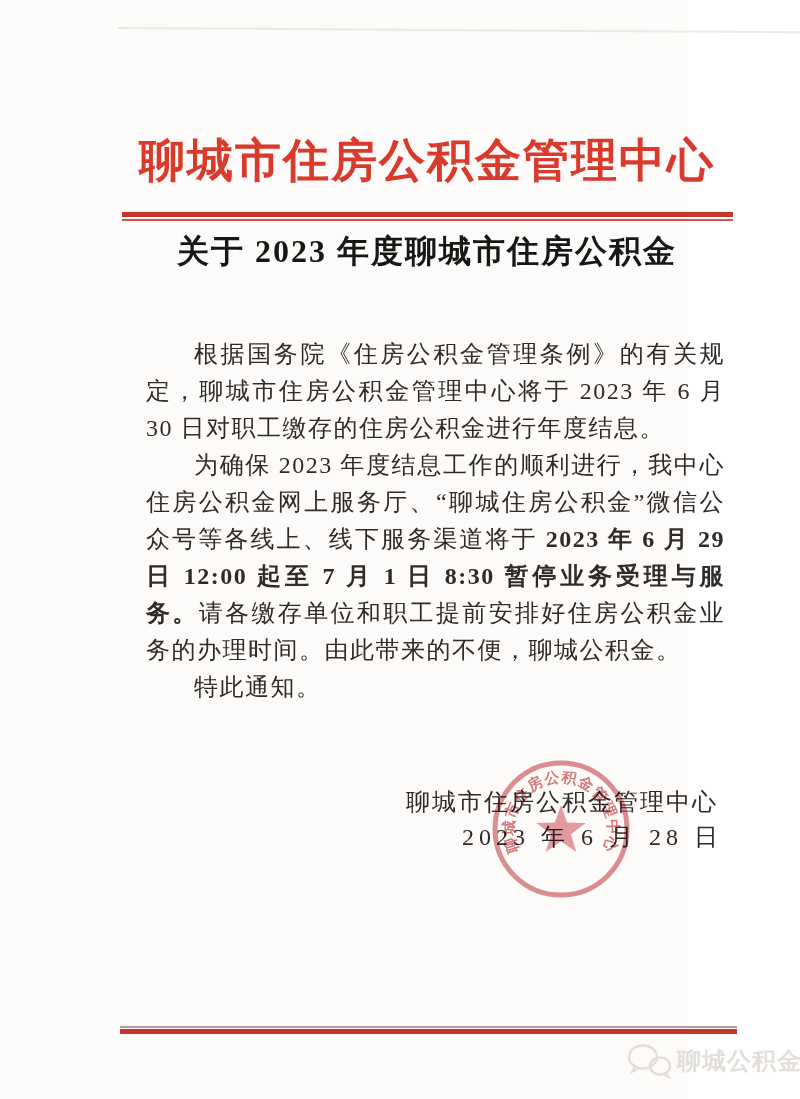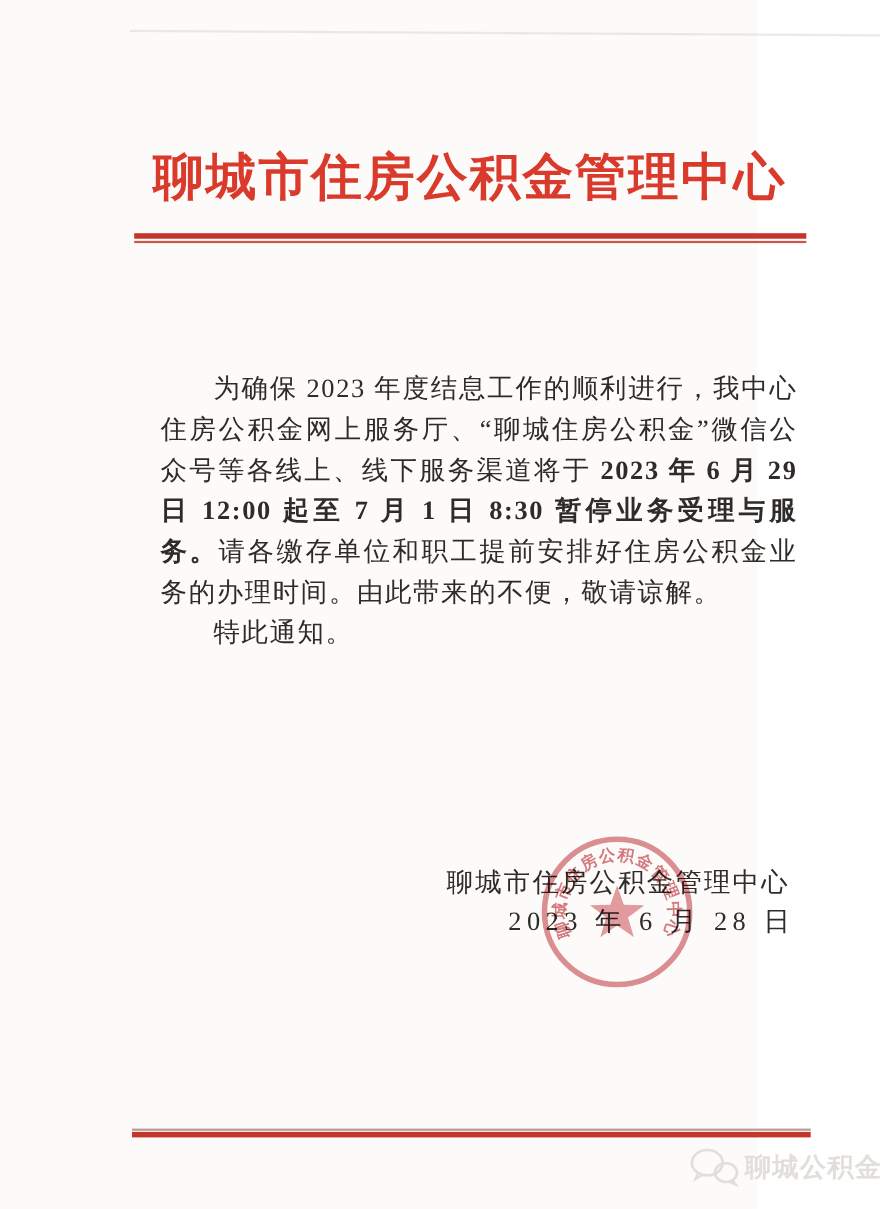--- a/index.html
+++ b/index.html
@@ -82,24 +82,26 @@
   <div class="scan-line"></div>
 
   <div class="letterhead">聊城市住房公积金管理中心</div>
 
   <div class="rule-top">
     <div class="thick"></div>
     <div class="thin"></div>
   </div>
 
   <div class="doc-title">
+    <div>关于 2023 年度聊城市住房公积金</div>
   </div>
 
   <div class="body-block">
-    <p class="indent"><span>为确保 2023 年度结息工作的顺利进行，我中心住房公积金网上服务厅、“聊城住房公积金”微信公众号等各线上、线下服务渠道将于 </span><span class="bold">2023 年 6 月 29 日 12:00 起至 7 月 1 日 8:30 暂停业务受理与服务。</span><span>请各缴存单位和职工提前安排好住房公积金业务的办理时间。由此带来的不便，敬请谅解。</span></p>
+    <p class="indent">根据国务院《住房公积金管理条例》的有关规定，聊城市住房公积金管理中心将于 2023 年 6 月 30 日对职工缴存的住房公积金进行年度结息。</p>
+    <p class="indent"><span>为确保 2023 年度结息工作的顺利进行，我中心住房公积金网上服务厅、“聊城住房公积金”微信公众号等各线上、线下服务渠道将于 </span><span class="bold">2023 年 6 月 29 日 12:00 起至 7 月 1 日 8:30 暂停业务受理与服务。</span><span>请各缴存单位和职工提前安排好住房公积金业务的办理时间。由此带来的不便，聊城公积金。</span></p>
     <p class="closing indent">特此通知。</p>
   </div>
 
   <div class="sign-org">聊城市住房公积金管理中心</div>
 
   <div class="sign-date">2023 年 6 月 28 日</div>
 
   <svg class="seal" width="166" height="166" viewBox="0 0 166 166">
     <circle cx="83" cy="83" r="66" fill="none" stroke="#cd5a61" stroke-width="5" stroke-opacity="0.85"></circle>
     <polygon points="83,59 89.1,76.6 107.7,77 92.9,88.2 98.3,106 83,95.4 67.7,106 73.1,88.2 58.3,77 76.9,76.6" fill="#d4666d" fill-opacity="0.8"></polygon>

